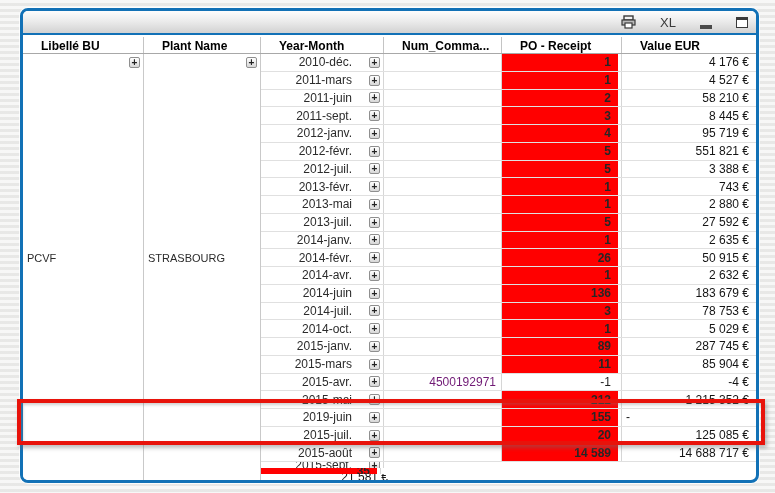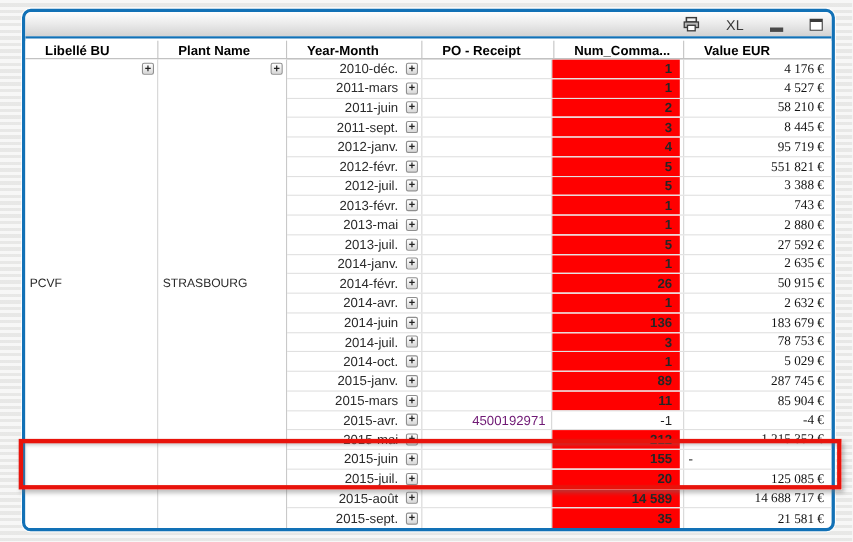--- a/index.html
+++ b/index.html
@@ -46,35 +46,35 @@
   .w-bu{width:121px;} .w-plant{width:117px;} .w-ym{width:123px;}
   .w-num{width:118px;} .w-po{width:120px;} .w-val{width:133px; border-right:none;}
   .span-col { position:relative; border-right:1px solid #c9c9c9; background:#fff; }
   .span-label {
     position:absolute; left:4px; top:48%; transform:translateY(-50%);
     font-size:11px; color:#2b2b2b; white-space:nowrap;
   }
   .span-plus { position:absolute; top:3px; right:3px; }
   .rows { flex:1; display:flex; flex-direction:column; }
   .row { display:flex; height:17.75px; border-bottom:1px solid #e0e0e0; }
-  .row:last-child { border-bottom:none; }
+  .row:last-child { border-bottom:none;flex-direction:column; }
   .cell {
     font-size:12px; color:#2b2b2b; border-right:1px solid #d6d6d6;
     display:flex; align-items:center; overflow:hidden; white-space:nowrap;
   }
-  .ym-cell { justify-content:flex-end; padding-right:3px; gap:7px; }
+  .ym-cell { justify-content:flex-end; padding-right:3px; gap:17px; }
   .num-cell { justify-content:flex-end; padding-right:5px; color:#701a75; }
   .po-cell { justify-content:flex-end; padding:0; position:relative; }
   .po-fill {
     flex:1; height:100%; display:flex; align-items:center; justify-content:flex-end;
     padding-right:7px; margin-right:3px;
   }
   .po-red { background:#ff0000; font-weight:bold; color:#262626; }
   .po-plain { color:#1f1f1f; }
-  .val-cell { justify-content:flex-end; padding-right:6px; color:#141414; border-right:none;font-family:Liberation Serif, serif; }
+  .val-cell { justify-content:flex-end; padding-right:6px; color:#141414; border-right:none; }
   .val-left { justify-content:flex-start; padding-left:4px; }
   .plus-box {
     width:11px; height:11px; flex:0 0 11px;
     border:1px solid #8f8f8f; border-radius:2px;
     background:linear-gradient(180deg,#ffffff,#d7d7d7);
     font-size:10px; line-height:9px; text-align:center; color:#222;
     font-weight:bold; cursor:default;
   }
   
   .annotation {
@@ -109,22 +109,22 @@
             <span class="max-glyph"></span>
           </span>
       </span>
     </div>
 
     <div class="tbl">
       <div class="hdr">
         <div class="hcell w-bu">Libellé BU</div>
         <div class="hcell w-plant">Plant Name</div>
         <div class="hcell w-ym">Year-Month</div>
+        <div class="hcell w-num">Num_Comma...</div>
         <div class="hcell w-po">PO - Receipt</div>
-        <div class="hcell w-num">Num_Comma...</div>
         <div class="hcell w-val">Value EUR</div>
       </div>
 
       <div class="body">
         <div class="span-col w-bu">
           <span class="plus-box span-plus">+</span>
           <span class="span-label">PCVF</span>
         </div>
         <div class="span-col w-plant">
           <span class="plus-box span-plus">+</span>
@@ -346,21 +346,21 @@
                 <span class="plus-box">+</span>
               </div>
               <div class="cell num-cell w-num"></div>
               <div class="cell po-cell w-po">
                 <div class="po-fill po-red">212</div>
               </div>
               <div class="cell val-cell w-val">1 215 352 €</div>
             </div>
             <div class="row">
               <div class="cell ym-cell w-ym">
-                <span>2015-juin</span>
+                <span>2019-juin</span>
                 <span class="plus-box">+</span>
               </div>
               <div class="cell num-cell w-num"></div>
               <div class="cell po-cell w-po">
                 <div class="po-fill po-red">155</div>
               </div>
               <div class="cell val-cell w-val val-left">-</div>
             </div>
             <div class="row">
               <div class="cell ym-cell w-ym">

